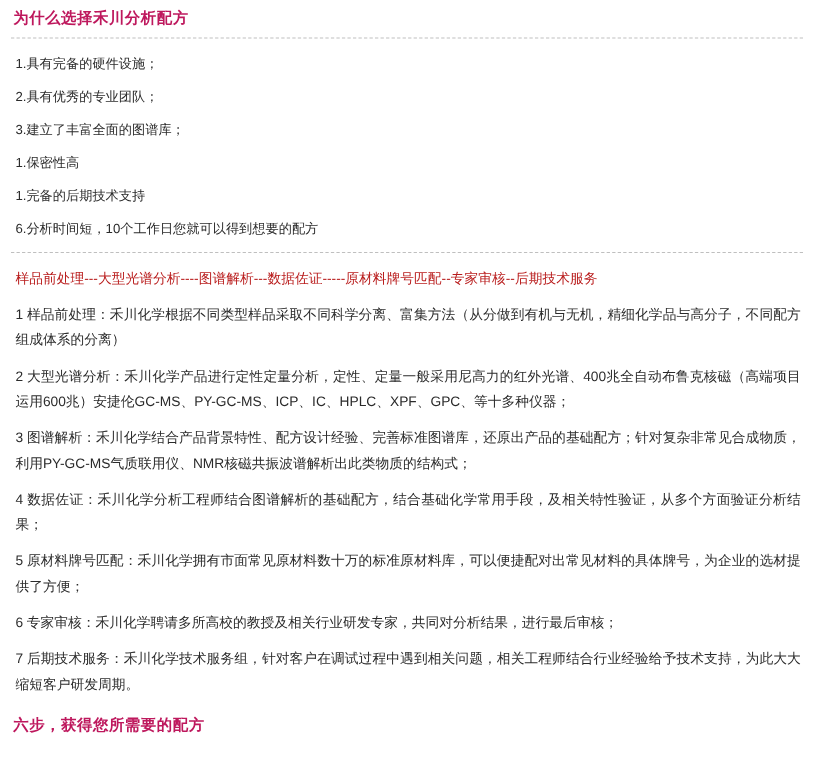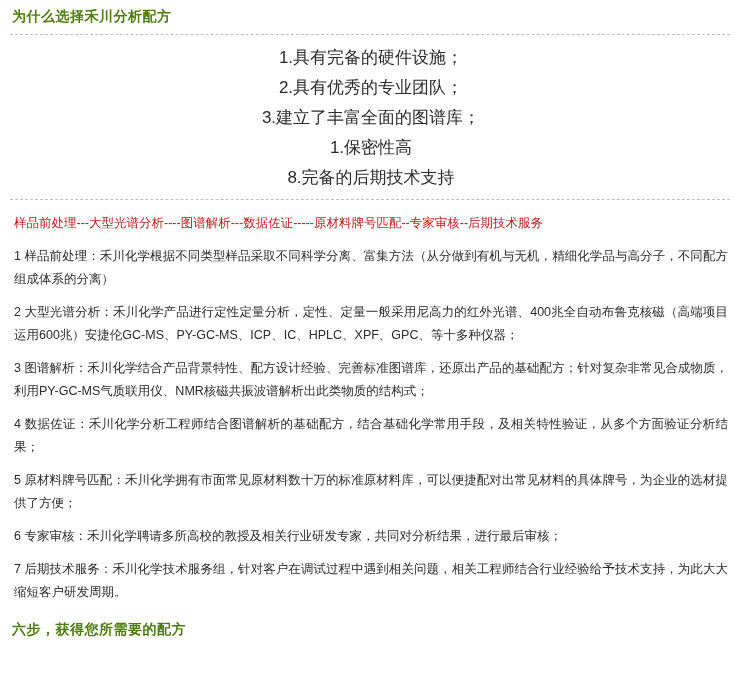--- a/index.html
+++ b/index.html
@@ -15,41 +15,40 @@
     overflow: hidden;
   }
   .page {
     width: 740px;
     height: 691px;
     position: relative;
     box-sizing: border-box;
     padding: 0 10px;
   }
   .section-title {
-    color: #4d7c0f;
+    color: #be185d;
     font-size: 14px;
     font-weight: bold;
     letter-spacing: 0.5px;
     padding: 8px 2px 8px 2px;
   }
   .divider {
     border-top: 1px dashed #bfbfbf;
     height: 0;
     font-size: 0;
     line-height: 0;
     margin: 0 0 6px 0;
   }
   .reason-list {
     padding: 2px 2px 6px 4px;
   }
   .reason-item {
-    font-size: 17px;
+    font-size: 12px;
     line-height: 30px;
     color: #2b2b2b;
-    text-align: center;
   }
   .process-intro {
     font-size: 12.5px;
     line-height: 26px;
     color: #b91c1c;
     padding: 4px 2px 2px 4px;
   }
   .process-list {
     padding: 2px 2px 4px 4px;
   }
@@ -67,21 +66,22 @@
 <div class="page">
 
   <div class="section-title">为什么选择禾川分析配方</div>
   <div class="divider"></div>
 
   <div class="reason-list">
     <div class="reason-item">1.具有完备的硬件设施；</div>
     <div class="reason-item">2.具有优秀的专业团队；</div>
     <div class="reason-item">3.建立了丰富全面的图谱库；</div>
     <div class="reason-item">1.保密性高</div>
-    <div class="reason-item">8.完备的后期技术支持</div>
+    <div class="reason-item">1.完备的后期技术支持</div>
+    <div class="reason-item">6.分析时间短，10个工作日您就可以得到想要的配方</div>
   </div>
 
   <div class="divider"></div>
 
   <div class="process-intro">样品前处理---大型光谱分析----图谱解析---数据佐证-----原材料牌号匹配--专家审核--后期技术服务</div>
 
   <div class="process-list">
     <div class="process-item">1 样品前处理：禾川化学根据不同类型样品采取不同科学分离、富集方法（从分做到有机与无机，精细化学品与高分子，不同配方组成体系的分离）</div>
     <div class="process-item">2 大型光谱分析：禾川化学产品进行定性定量分析，定性、定量一般采用尼高力的红外光谱、400兆全自动布鲁克核磁（高端项目运用600兆）安捷伦GC-MS、PY-GC-MS、ICP、IC、HPLC、XPF、GPC、等十多种仪器；</div>
     <div class="process-item">3 图谱解析：禾川化学结合产品背景特性、配方设计经验、完善标准图谱库，还原出产品的基础配方；针对复杂非常见合成物质，利用PY-GC-MS气质联用仪、NMR核磁共振波谱解析出此类物质的结构式；</div>

